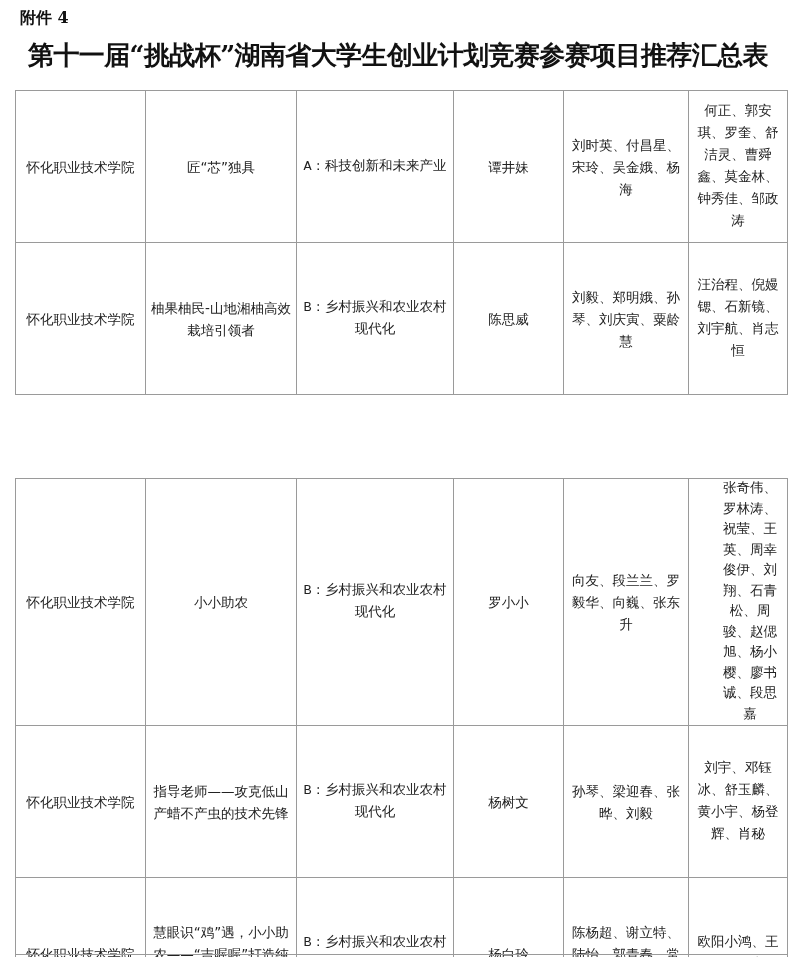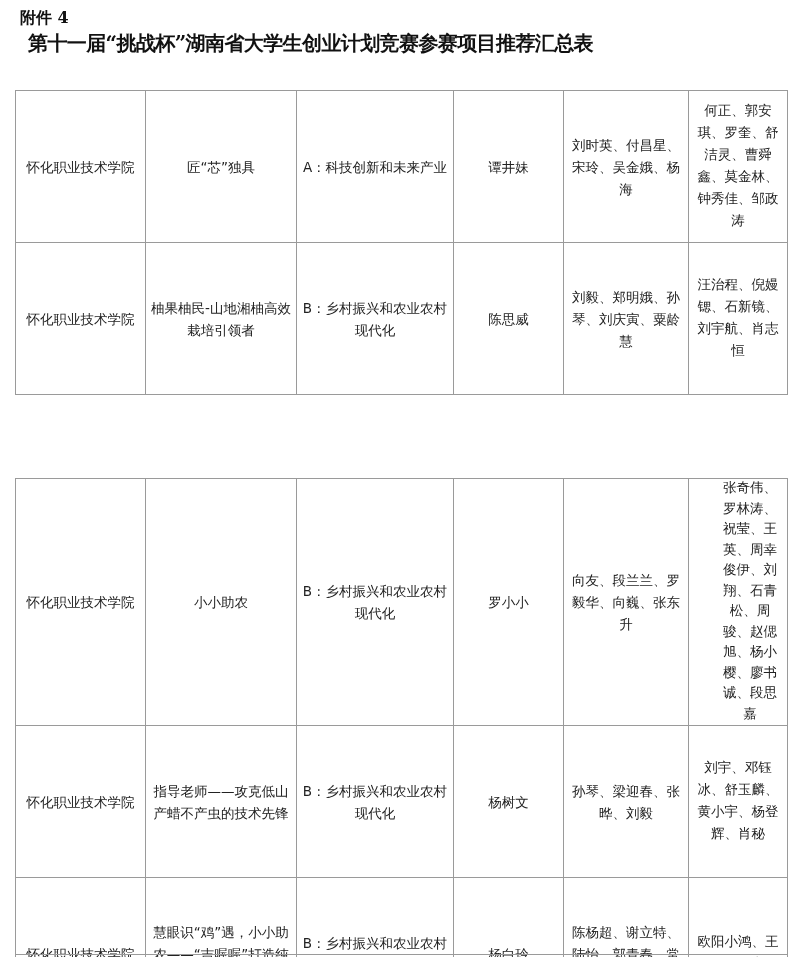--- a/index.html
+++ b/index.html
@@ -1,32 +1,32 @@
 <!DOCTYPE html>
 <html><head>
 <meta charset="utf-8">
 <style>
   html, body { margin: 0; padding: 0; background: #ffffff; }
   body { width: 800px; height: 957px; position: relative; overflow: hidden;
          font-family: "DejaVu Sans", "Liberation Sans", sans-serif; color: #222; }
   .attachment { position: absolute; left: 20px; top: 8px; font-size: 16px; font-weight: bold;
                 font-family: "DejaVu Serif", "Liberation Serif", serif; color: #111; letter-spacing: 0px; text-align: right; }
-  .title { position: absolute; left: 28px; top: 30px; width: 760px; font-size: 20px; font-weight: bold;
+  .title { position: absolute; left: 28px; top: 38px; width: 760px; font-size: 26px; font-weight: bold;
            font-family: "DejaVu Serif", "Liberation Serif", serif; color: #111; white-space: nowrap; letter-spacing: -0.6px; }
   table.grid { position: absolute; left: 15px; border-collapse: collapse; table-layout: fixed; width: 772px; }
   table.grid td { border: 1.5px solid #9a9a9a; text-align: center; vertical-align: middle;
                   font-size: 13.5px; line-height: 22px; padding: 0 4px; color: #222; word-break: break-all; }
   #part1 { top: 90px; }
   #part2 { top: 478px; }
   col.c1 { width: 130px; } col.c2 { width: 151px; } col.c3 { width: 157px; }
   col.c4 { width: 110px; } col.c5 { width: 125px; } col.c6 { width: 99px; }
   tr.header td { height: 63px; }
   tr.r154 td { height: 151px; }
   td.members { padding: 0 3px; line-height: 22px; font-family: Liberation Mono, monospace; }
-  td.cat { font-size: 13.5px; }
+  td.cat { font-size: 13.5px; font-family: Liberation Mono, monospace; }
   .bottom-line { position: absolute; left: 15px; top: 954px; width: 772px; height: 0;
                  border-top: 1.5px solid #9a9a9a; }
 </style>
 </head>
 <body>
 
 <div class="attachment">附件 4</div>
 <div class="title">第十一届“挑战杯”湖南省大学生创业计划竞赛参赛项目推荐汇总表</div>
 
 <table class="grid" id="part1">

